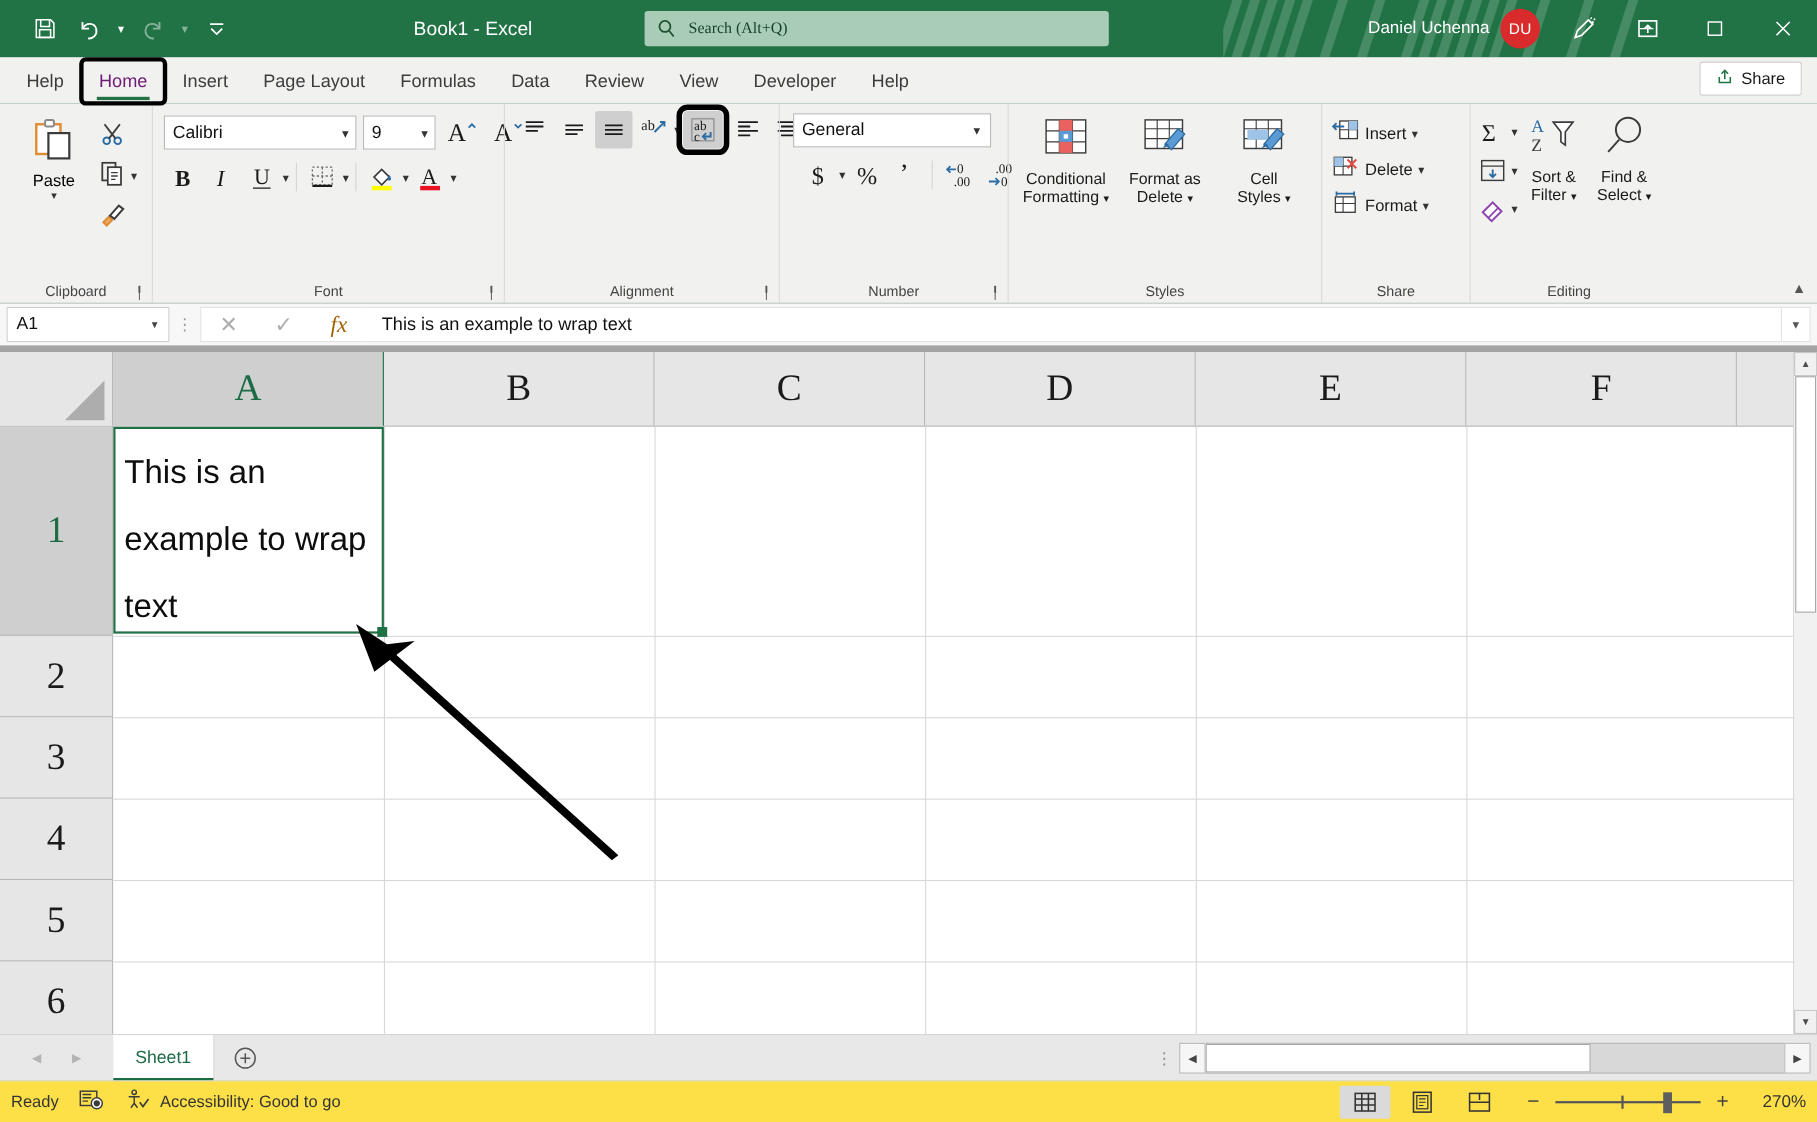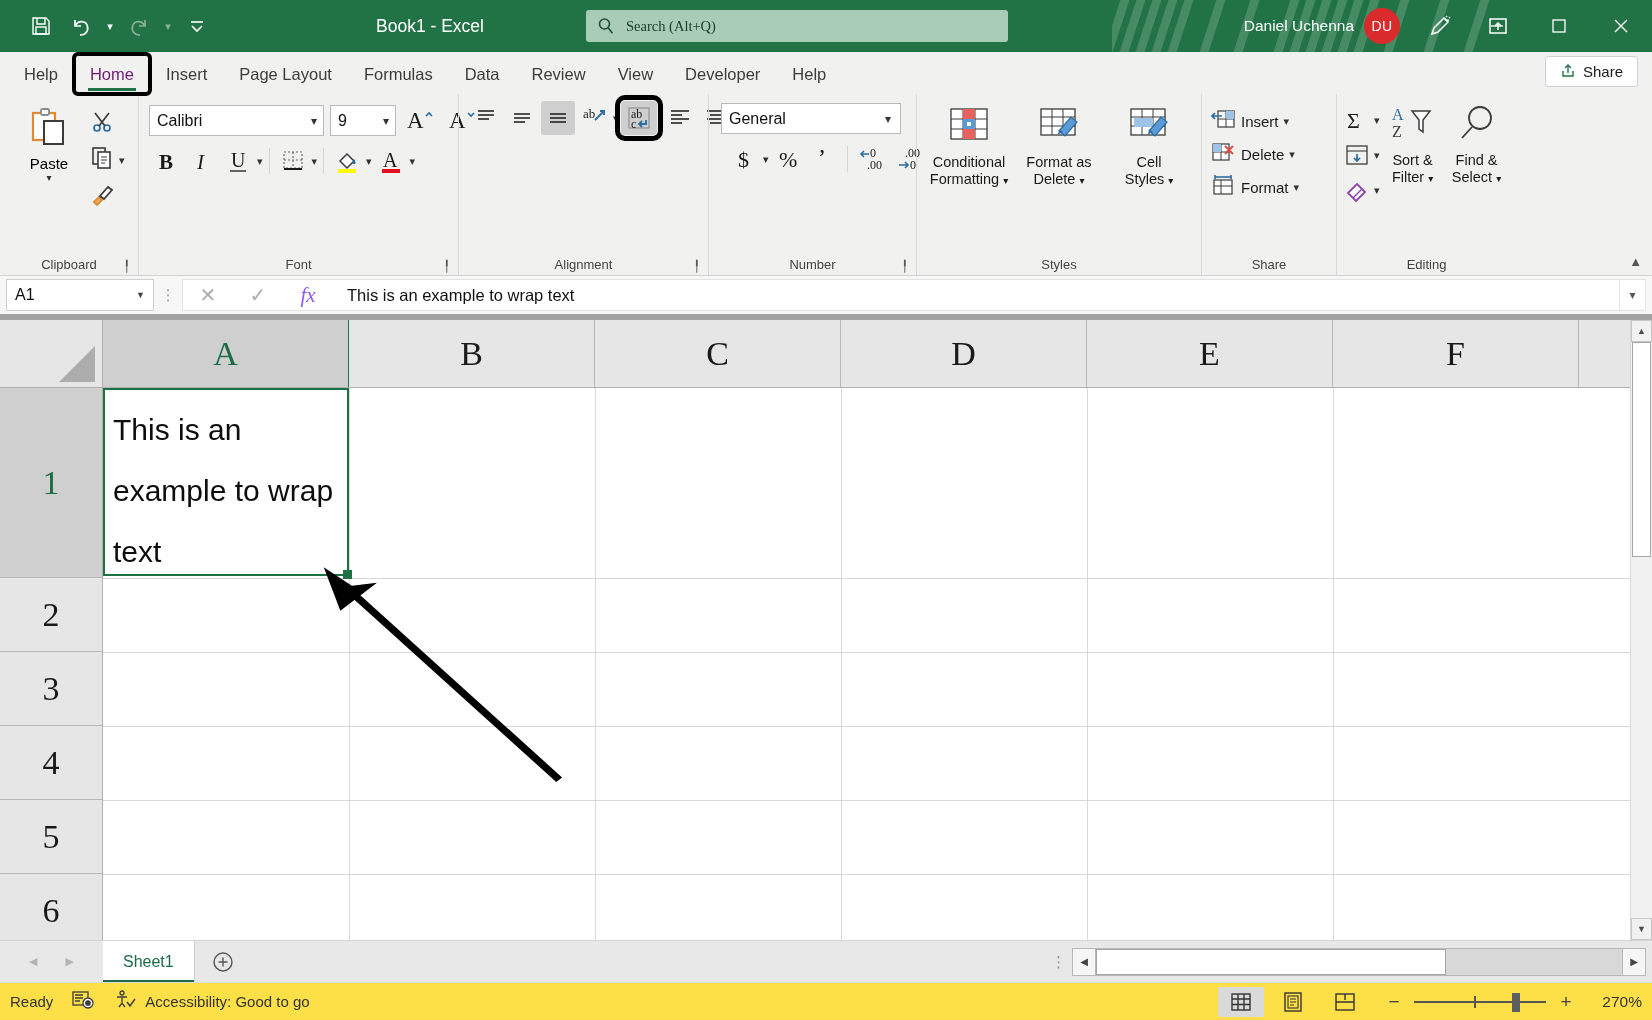--- a/index.html
+++ b/index.html
@@ -169,21 +169,21 @@
   }
   .namebox {
     width: 148px; height: 32px; background: #fff; border: 1px solid #cfcfcf;
     display: flex; align-items: center; padding: 0 8px; justify-content: space-between;
     font-size: 16px; color: #111;
   }
   .namebox .car { font-size: 9px; color: #444; }
   .fb-dots { width: 28px; text-align: center; color: #9a9a9a; font-size: 15px; letter-spacing: 0; }
   .fb-icons { display: flex; align-items: center; gap: 0px; border: 1px solid #e3e3e3; border-right: none; background:#fff; height: 32px; }
   .fb-ic { width: 50px; height: 32px; display: flex; align-items: center; justify-content: center; color: #adadad; font-size: 20px; }
-  .fb-fx { color: #8b5cf6; font-style: italic; font-family: "Liberation Serif", serif; font-size: 21px; }
+  .fb-fx { color: #a16207; font-style: italic; font-family: "Liberation Serif", serif; font-size: 21px; }
   .fb-input {
     flex: 1; height: 32px; background: #fff; border: 1px solid #e3e3e3; border-left: none;
     display: flex; align-items: center; padding-left: 14px; font-size: 16.5px; color: #111;
   }
   .fb-expand { width: 26px; height: 32px; background:#fff; border:1px solid #e3e3e3; border-left:none; display:flex;align-items:center;justify-content:center; color:#555; font-size: 12px; }
 
   
   .gridwrap { flex: 1; position: relative; background: #fff; overflow: hidden; display: flex; }
   .gridmain { flex: 1; position: relative; overflow: hidden; }
   .colhdr { height: 68px; display: flex; background: #e6e6e6; border-bottom: 1px solid #b0b0b0; }

